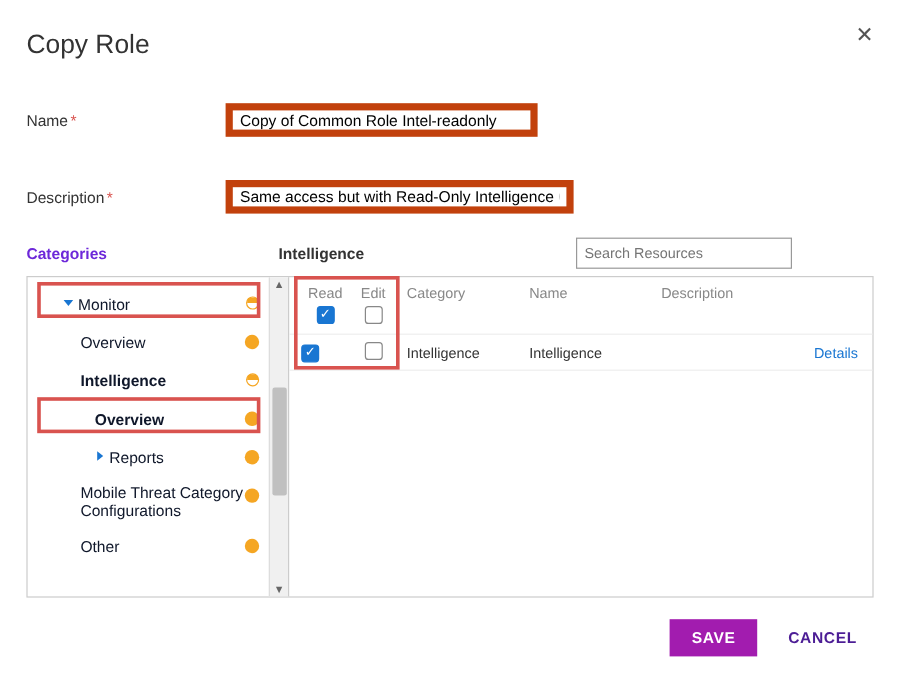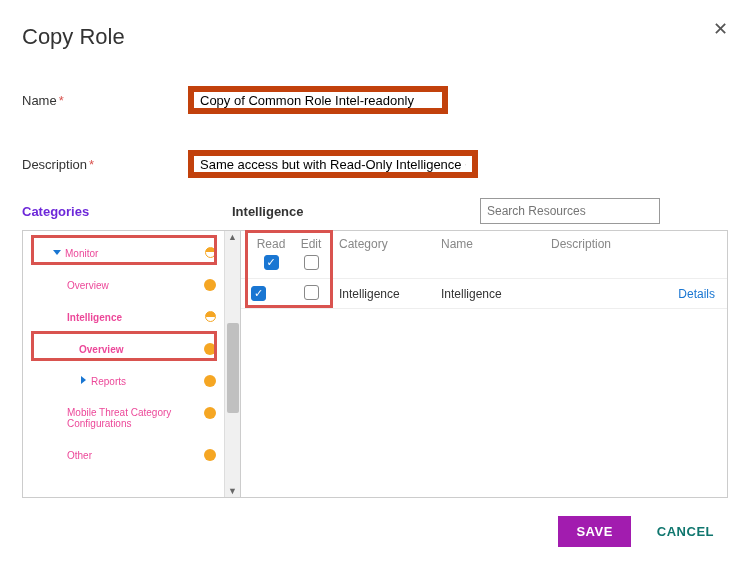--- a/index.html
+++ b/index.html
@@ -97,22 +97,22 @@
   }
   .cat-row {
     display: flex;
     align-items: center;
     height: 32px;
     padding-left: 12px;
     position: relative;
     cursor: pointer;
   }
   .cat-row .txt {
-    color: #ec4899;
-    font-size: 10px;
+    color: #0f172a;
+    font-size: 13px;
   }
   .cat-row.sel .txt { font-weight: 700; }
   .cat-row .caret {
     display: inline-block;
     width: 10px;
     height: 10px;
     margin-right: 2px;
     position: relative;
   }
   .caret.down::before {
@@ -236,21 +236,21 @@
     border: none;
     padding: 8px 18px;
     font-size: 13px;
     font-weight: 700;
     letter-spacing: 0.5px;
     cursor: pointer;
   }
   .btn-cancel {
     background: none;
     border: none;
-    color: #0f766e;
+    color: #4c1d95;
     font-size: 13px;
     font-weight: 600;
     letter-spacing: 0.5px;
     cursor: pointer;
     margin-right: 8px;
   }
 </style>
 </head>
 <body>
 

